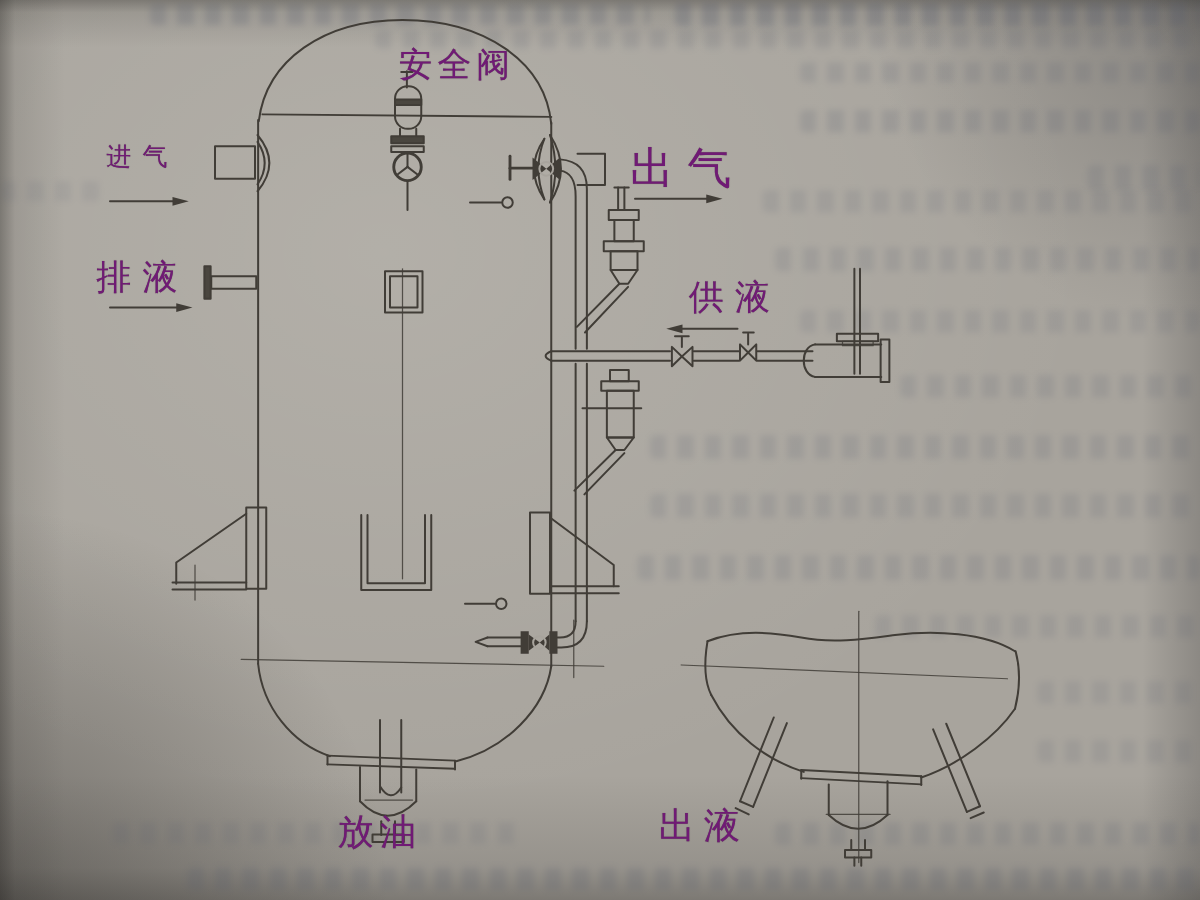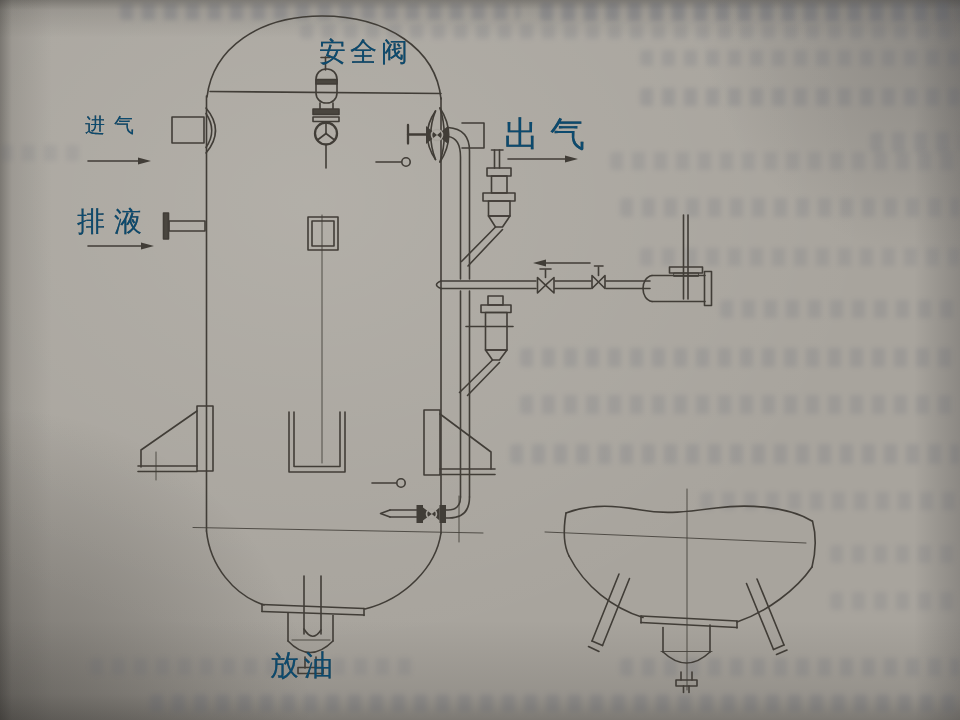--- a/index.html
+++ b/index.html
@@ -28,21 +28,21 @@
   svg.diagram path,svg.diagram line,svg.diagram rect,svg.diagram circle{
     fill:none;stroke:#413d37;stroke-width:1.6;stroke-linecap:round;stroke-linejoin:round;
   }
   svg.diagram .thin{stroke-width:1;opacity:.85;}
   svg.diagram .thick{stroke-width:2.3;}
   svg.diagram .fill{fill:#413d37;stroke:none;}
   svg.diagram .darkfill{fill:#4a463f;stroke:#413d37;}
   svg.diagram .paper{stroke:#a8a49d;}
   
   .lbl{
-    position:absolute;color:#0c4a6e;white-space:nowrap;
+    position:absolute;color:#701a75;white-space:nowrap;
     font-family:"DejaVu Sans","Liberation Sans",sans-serif;
     text-shadow:0 0 .6px rgba(52,48,43,.65);
   }
 </style>
 </head>
 <body>
 
 <div class="page">
 
   <div class="shade shade-highlight"></div>
@@ -269,15 +269,17 @@
       <path class="fill" d="M578,159 L565,155.5 L565,162.5 Z"></path>
       <line x1="543" y1="263" x2="590" y2="263"></line>
       <path class="fill" d="M533,263 L546,259.5 L546,266.5 Z"></path>
     </g>
   </svg>
 
   <div class="lbl" style="left:319px;top:34px;font-size:27px;letter-spacing:4px">安全阀</div>
   <div class="lbl" style="left:85px;top:112px;font-size:20px;letter-spacing:9px">进气</div>
   <div class="lbl" style="left:77px;top:203px;font-size:28px;letter-spacing:9px">排液</div>
   <div class="lbl" style="left:504px;top:111px;font-size:35px;letter-spacing:11px">出气</div>
+  <div class="lbl" style="left:551px;top:219px;font-size:28px;letter-spacing:9px">供液</div>
   <div class="lbl" style="left:270px;top:646px;font-size:29px;letter-spacing:5px">放油</div>
+  <div class="lbl" style="left:527px;top:641px;font-size:29px;letter-spacing:7px">出液</div>
 
 </div>
 
 </body></html>

